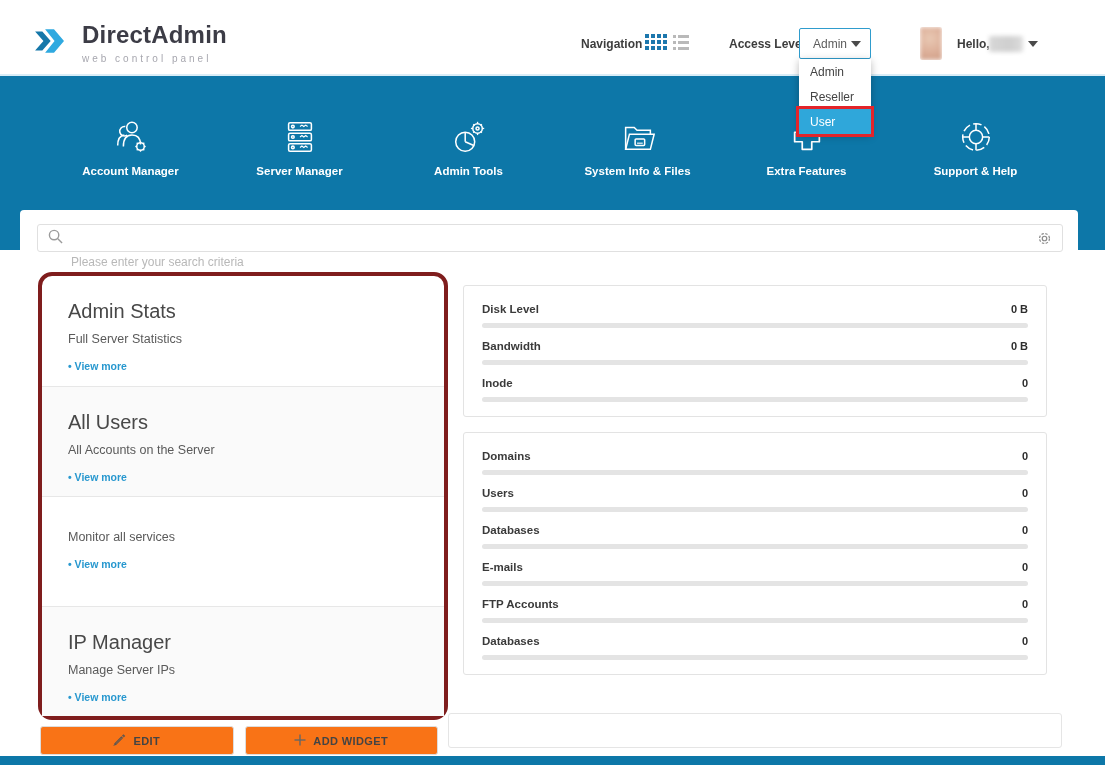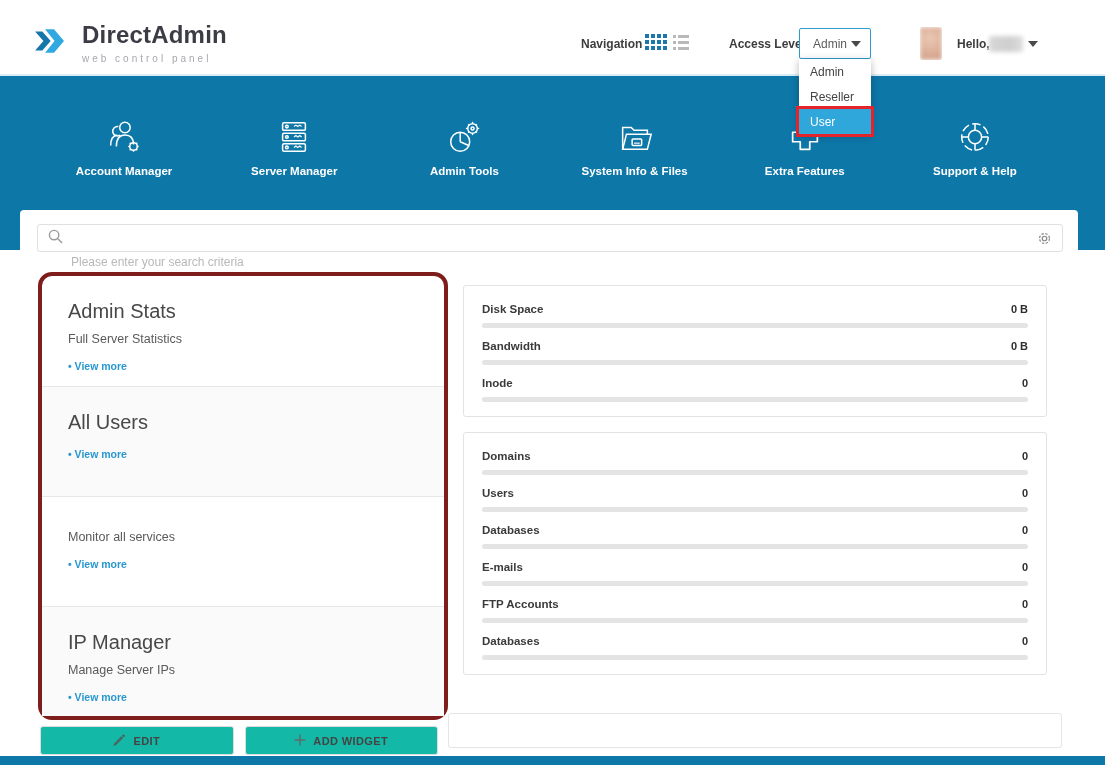--- a/index.html
+++ b/index.html
@@ -34,21 +34,21 @@
   .avatar { position:absolute; left:920px; top:27px; width:22px; height:33px; overflow:hidden; border-radius:2px; }
   .avatar-inner { width:100%; height:100%;
         background:radial-gradient(circle at 45% 35%, #e9c9b4 0%, #ddb09a 55%, #cf9d86 100%);
         filter:blur(2px); }
   .hello { position:absolute; left:957px; top:37px; font-size:12px; font-weight:700; color:#3d3d3d; }
   .name-blur { position:absolute; left:989px; top:36px; width:34px; height:16px; border-radius:2px;
                background:linear-gradient(90deg,#d7d7d7,#cfcfcf 60%,#dddddd); filter:blur(2px); }
   .user-caret { position:absolute; left:1028px; top:41px; }
 
   
-  .blue-band { position:absolute; top:76px; left:0; right:0; height:174px; background:#0d77a8; z-index:1; }
+  .blue-band { position:absolute; top:76px; left:0; right:0; height:174px; background:#0d77a8; z-index:1;padding-left:7px; }
   .main-nav { display:flex; padding:42px 45px 0 39px; }
   .nav-item { flex:1; display:flex; flex-direction:column; align-items:center; cursor:pointer; }
   .nav-item svg { display:block; }
   .nav-item .nav-text { margin-top:9px; font-size:11.5px; font-weight:700; color:#fff; }
 
   
   .content-panel { position:absolute; top:210px; left:20px; width:1058px; height:546px;
                    background:#fff; border-radius:4px 4px 0 0; z-index:2; }
   .search-row { position:absolute; top:14px; left:17px; right:15px; height:28px;
                 border:1px solid #e0e0e0; border-radius:3px; background:#fff;
@@ -63,21 +63,21 @@
   
   .left-col { width:410px; }
   .widget-panel { border:4px solid #7f1d1d; border-radius:14px; background:#fff; }
   .widget-section { padding:24px 26px 0; height:110px; }
   .widget-section:nth-child(even) { background:#fafafa; }
   .widget-section + .widget-section { border-top:1px solid #e7e7e7; }
   .widget-title { font-size:20px; font-weight:400; color:#484848; }
   .widget-sub { margin-top:9px; font-size:12.5px; color:#5a5a5a; }
   .view-more { margin-top:14px; font-size:10.5px; font-weight:700; color:#2898cf; cursor:pointer; }
   .btn-row { display:flex; gap:11px; margin:6px 10px 0 2px; }
-  .panel-btn { flex:1; height:29px; background:#14b8a6; border:1px solid #ddd; border-radius:3px;
+  .panel-btn { flex:1; height:29px; background:#f97316; border:1px solid #ddd; border-radius:3px;
                display:flex; align-items:center; justify-content:center; gap:7px;
                font-size:11px; font-weight:700; color:#444; letter-spacing:.4px; cursor:pointer; }
 
   
   .right-col { flex:1; margin-left:0; }
   .stat-card { border:1px solid #e3e3e3; border-radius:3px; background:#fff;
                margin:13px 15px 0; padding:5px 18px 14px; }
   .stat-card.second { margin-top:15px; }
   .stat-row { padding-top:12px; }
   .stat-line { display:flex; justify-content:space-between; align-items:baseline; }
@@ -289,20 +289,21 @@
         <div class="widget-panel">
 
           <div class="widget-section">
             <div class="widget-title">Admin Stats</div>
             <div class="widget-sub">Full Server Statistics</div>
             <div class="view-more">• View more</div>
           </div>
 
           <div class="widget-section">
             <div class="widget-title">All Users</div>
+            <div class="widget-sub">All Accounts on the Server</div>
             <div class="view-more">• View more</div>
           </div>
 
           <div class="widget-section">
             <div class="widget-sub">Monitor all services</div>
             <div class="view-more">• View more</div>
           </div>
 
           <div class="widget-section">
             <div class="widget-title">IP Manager</div>
@@ -332,21 +333,21 @@
             <span>ADD WIDGET</span>
           </div>
         </div>
       </div>
 
       <div class="right-col">
 
         <div class="stat-card">
           <div class="stat-row">
             <div class="stat-line">
-              <span class="stat-label">Disk Space</span>
+              <span class="stat-label">Disk Level</span>
               <span class="stat-value">0 B</span>
             </div>
             <div class="stat-bar">
                 <div class="stat-fill"></div>
               </div>
           </div>
           <div class="stat-row">
             <div class="stat-line">
               <span class="stat-label">Bandwidth</span>
               <span class="stat-value">0 B</span>

